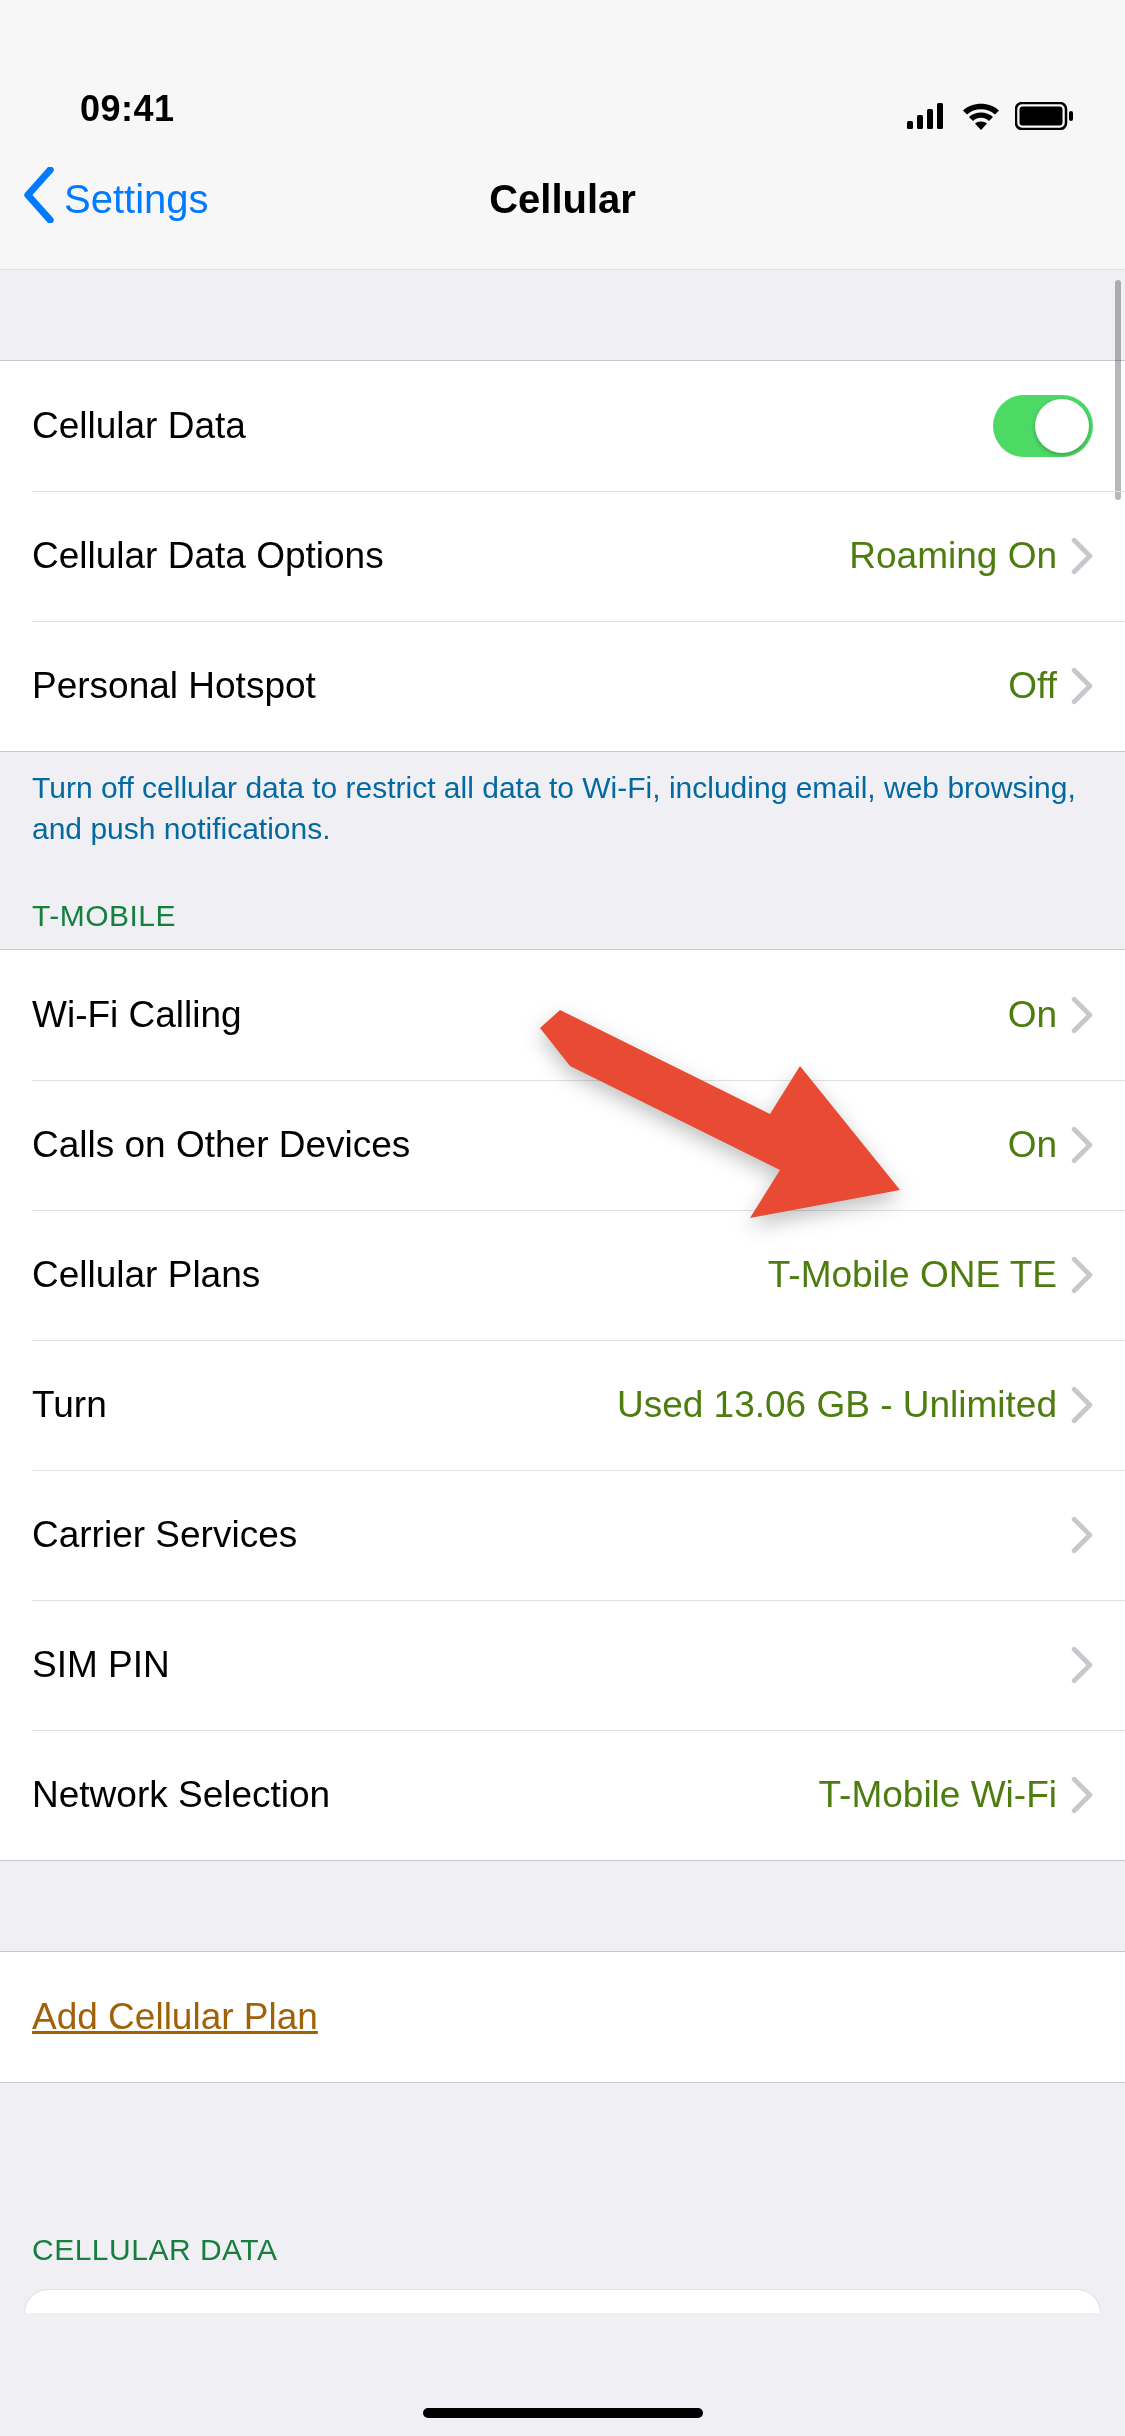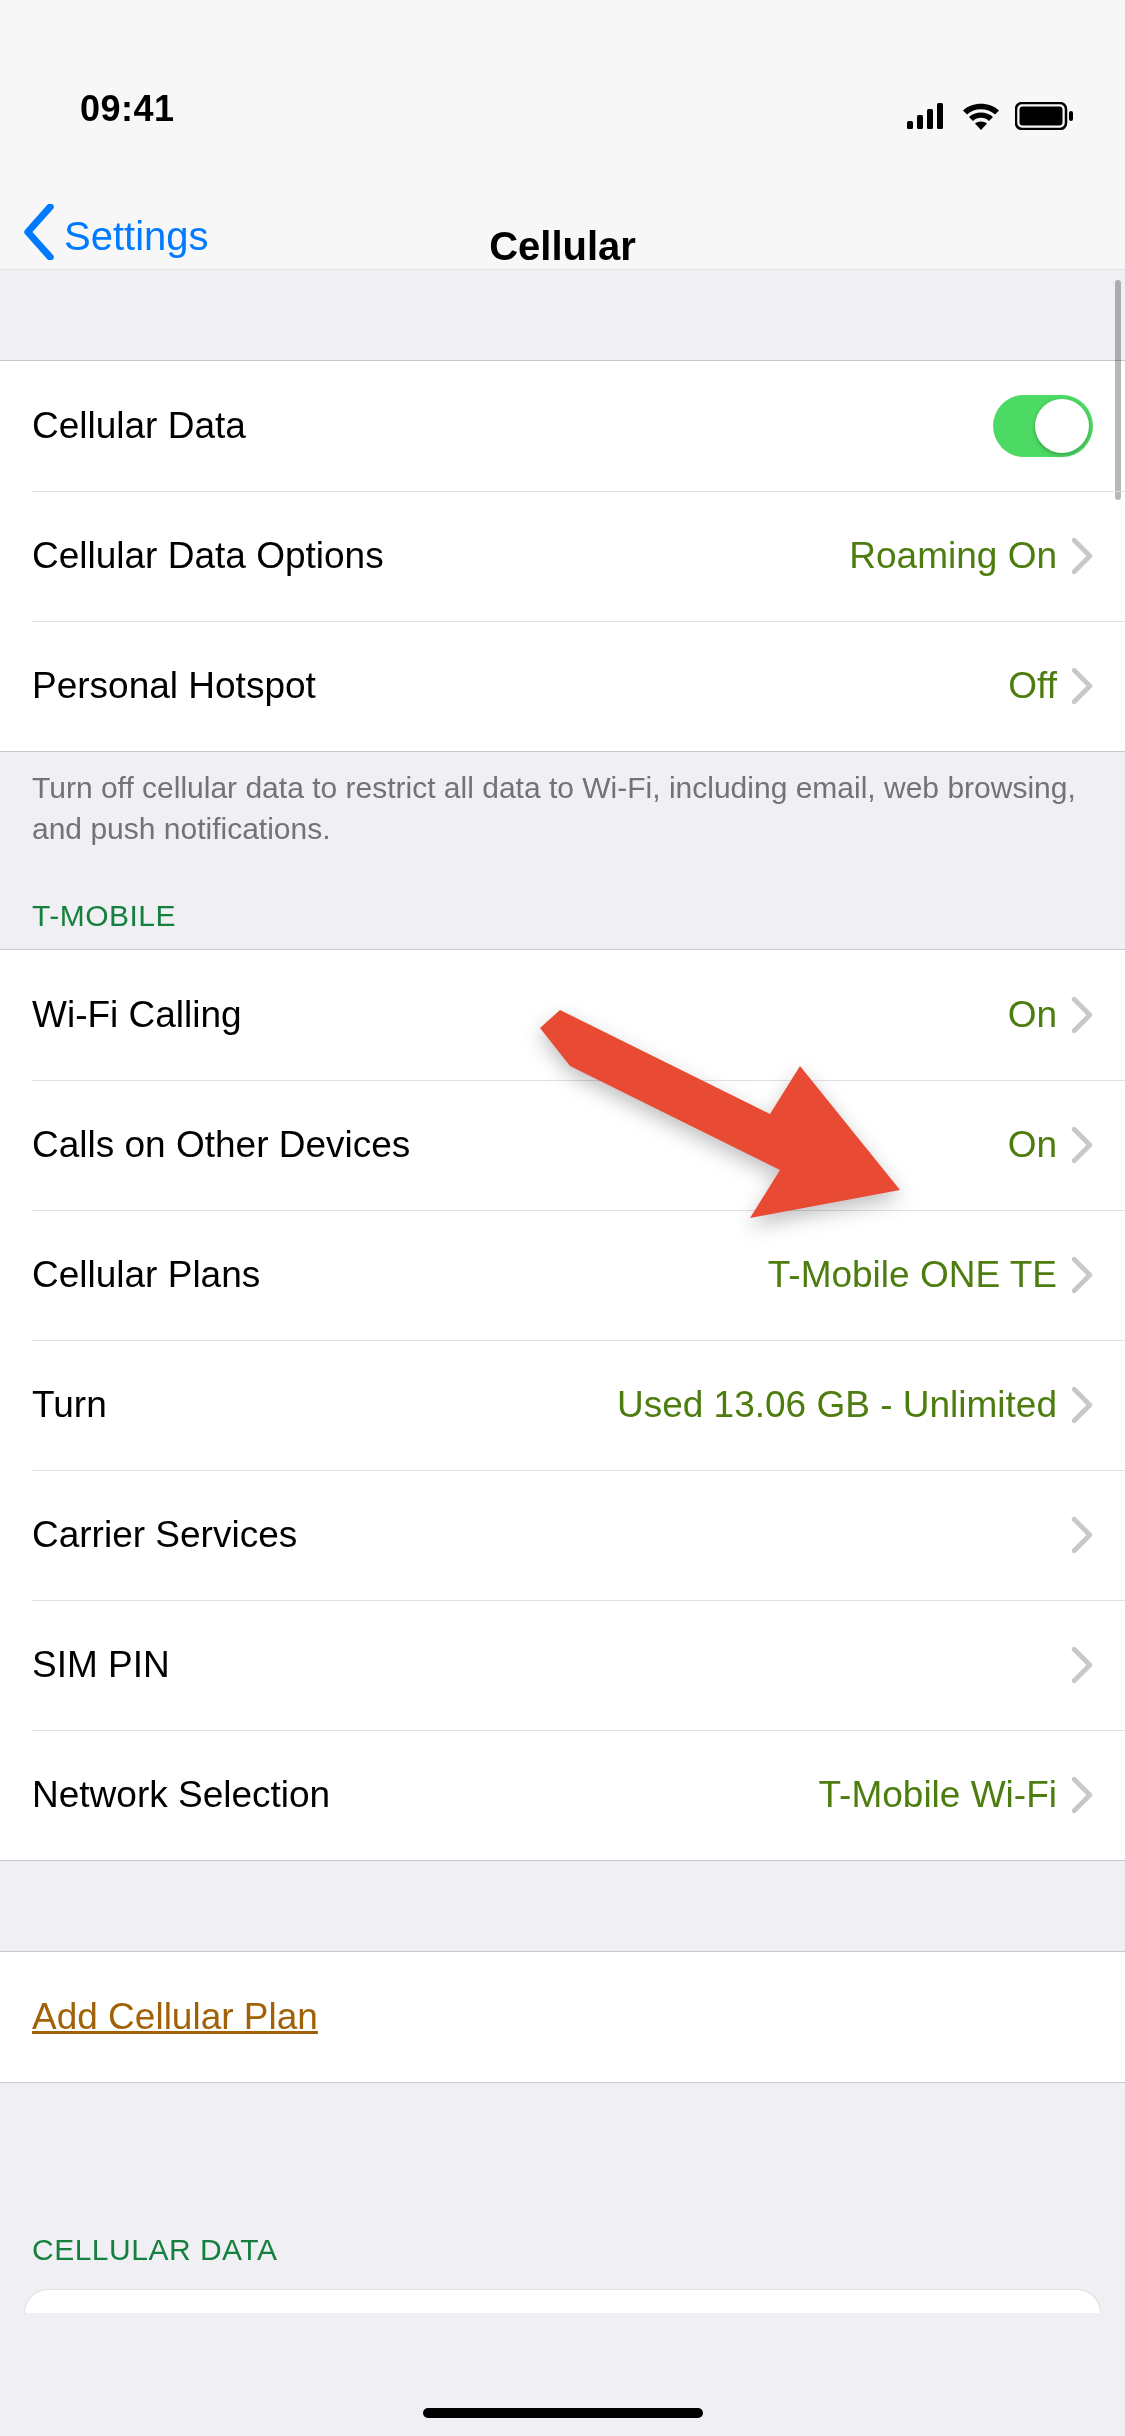--- a/index.html
+++ b/index.html
@@ -25,21 +25,21 @@
   .status-time { font-weight: 600; font-size: 36px; letter-spacing: 0.5px; }
   .status-right { display: flex; align-items: center; gap: 14px; }
   .status-right svg { display: block; }
 
   
   .nav-bar {
     height: 140px;
     background: #f7f7f7;
     position: relative;
     display: flex;
-    align-items: flex-end;
+    align-items: center;
     border-bottom: 1px solid rgba(0,0,0,0.08);
   }
   .nav-back {
     display: flex;
     align-items: center;
     color: #007aff;
     font-size: 40px;
     padding-left: 20px;
     gap: 6px;
   }
@@ -57,21 +57,21 @@
   .section-spacer { height: 90px; }
   .section-header {
     padding: 0 32px 16px 32px;
     font-size: 30px;
     color: #15803d;
     letter-spacing: 0.5px;
   }
   .section-footer {
     padding: 16px 32px 0 32px;
     font-size: 30px;
-    color: #737373;
+    color: #0369a1;
     line-height: 1.35;
   }
 
   .group {
     background: #fff;
     border-top: 1px solid #c8c7cc;
     border-bottom: 1px solid #c8c7cc;
   }
   .row {
     display: flex;

